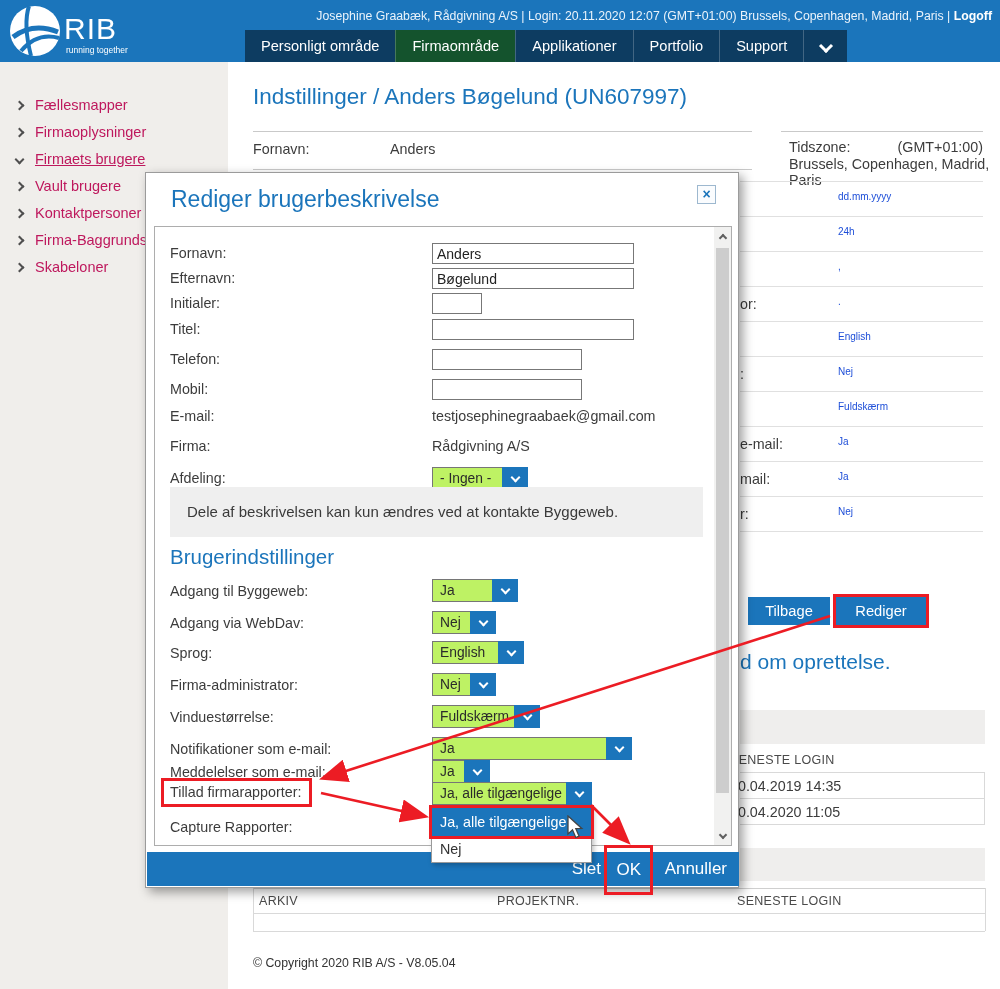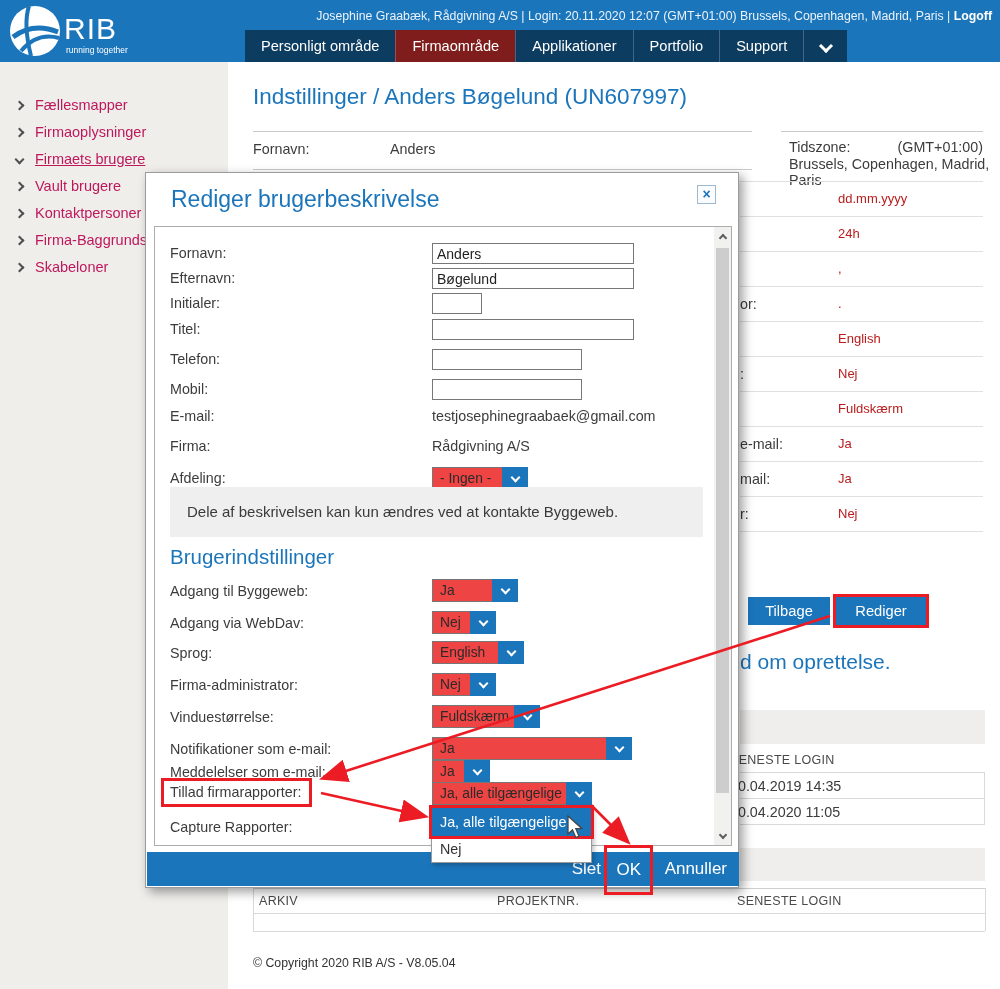--- a/index.html
+++ b/index.html
@@ -9,21 +9,21 @@
 
   
   .header { position:absolute; top:0; left:0; width:1000px; height:62px; background:#1b75bb; z-index:2; }
   .brand-txt { position:absolute; left:64px; top:12px; color:#fff; font-size:30px; letter-spacing:1px; }
   .tagline { position:absolute; left:66px; top:45px; color:#fff; font-size:8.5px; }
   .user-info { position:absolute; right:8px; top:9px; color:#eaf3fb; font-size:12.3px; }
   .logoff { color:#fff; font-weight:bold; cursor:pointer; }
   .nav { position:absolute; left:245px; top:30px; height:32px; display:flex; }
   .tab { height:32px; line-height:32px; padding:0 16px; background:#0d3c61; color:#fff; font-size:14.6px; border-left:1px solid rgba(255,255,255,0.22); cursor:pointer; }
   .tab:first-child { border-left:none; }
-  .tab.active { background:#7f1d1d; }
+  .tab.active { background:#14532d; }
   .tab.chev-tab { width:44px; display:flex; align-items:center; justify-content:center; padding:0; }
 
   
   .chev { display:inline-block; width:7px; height:7px; border-right:2px solid #555; border-bottom:2px solid #555; transform:rotate(45deg); }
   .chev.right { transform:rotate(-45deg); }
   .chev.up { transform:rotate(225deg); }
   .chev.white { border-color:#fff; }
   .chev.big { width:10px; height:10px; border-width:3px; }
 
   
@@ -33,37 +33,37 @@
   .side-item.open .lab { text-decoration:underline; }
   .side-items { padding-top:30px; }
 
   
   .pg-title { position:absolute; left:253px; top:84px; font-size:22.5px; color:#1b75bb; z-index:1; }
   .hline { position:absolute; height:1px; background:#c9c9c9; z-index:1; }
   .vline { position:absolute; width:1px; background:#d9d9d9; z-index:1; }
   .lbl { font-size:14.3px; color:#3c3c3c; }
   .rrow { position:relative; height:35px; border-bottom:1px solid #e0e0e0; }
   .rrow .frag { position:absolute; left:0; top:9px; font-size:14.3px; color:#3c3c3c; }
-  .rrow .rval { position:absolute; left:98px; top:9px; font-size:13px; color:#b91c1c; }
+  .rrow .rval { position:absolute; left:98px; top:9px; font-size:10px; color:#1d4ed8; }
   .btn { position:absolute; background:#1b75bb; color:#fff; font-size:14.7px; text-align:center; cursor:pointer; z-index:1; }
   .red-ring { box-shadow:0 0 0 3px #ec1c24; }
   .thead { font-size:12.5px; color:#4a4a4a; letter-spacing:0.3px; }
 
   
   .modal { position:absolute; left:145px; top:172px; width:594px; height:716px; background:#fff; border:1px solid #9b9b9b; box-shadow:4px 4px 10px rgba(0,0,0,0.38); z-index:10; }
   .m-title { position:absolute; left:25px; top:13px; font-size:23px; color:#1b75bb; }
   .m-close { position:absolute; right:22px; top:12px; width:19px; height:19px; border:1px solid #9db8cf; background:#fafcfe; color:#1b75bb; font-size:14px; font-weight:bold; text-align:center; line-height:17px; cursor:pointer; }
   .m-content { position:absolute; left:8px; top:53px; width:578px; height:620px; border:1px solid #adadad; background:#fff; overflow:visible; }
   .scrollbar { position:absolute; right:0; top:0; width:17px; height:618px; background:#f1f1f0; }
   .scroll-thumb { position:absolute; left:2px; top:21px; width:13px; height:545px; background:#cdcdcd; }
   .scroll-arrow { position:absolute; left:0; width:17px; height:17px; display:flex; align-items:center; justify-content:center; cursor:pointer; }
   .scroll-arrow .chev { width:6px; height:6px; border-color:#606060; }
   .fld-input { position:absolute; height:21px; border:1px solid #777; font-family:"Liberation Sans",sans-serif; font-size:14px; padding:0 4px; color:#222; }
   .txtval { position:absolute; font-size:14.3px; color:#3c3c3c; }
-  .sel { position:absolute; display:flex; height:23px; border:1px solid #767676; background:#ef4444; cursor:pointer; }
+  .sel { position:absolute; display:flex; height:23px; border:1px solid #767676; background:#bef264; cursor:pointer; }
   .sel-t { flex:1; font-size:13.8px; color:#2b2b2b; padding:3px 0 0 7px; white-space:nowrap; overflow:hidden; }
   .sel-b { width:26px; background:#1b75bb; display:flex; align-items:center; justify-content:center; margin:-1px -1px -1px 0; }
   .sel-b .chev { width:7px; height:7px; border-width:2px; margin-top:-3px; }
   .notice { position:absolute; left:15px; top:260px; width:533px; height:50px; background:#efefef; font-size:15px; color:#3a3a3a; line-height:50px; padding-left:17px; }
   .m-section { position:absolute; left:15px; top:318px; font-size:20.5px; color:#1b75bb; }
   .red-label { position:absolute; left:6px; top:551px; border:3px solid #ec1c24; padding:3px 8px 4px 6px; font-size:14.3px; color:#3c3c3c; background:transparent; }
   .m-footer { position:absolute; left:1px; top:679px; width:592px; height:34px; background:#1b75bb; z-index:5; }
   .f-link { position:absolute; top:0; height:34px; line-height:34px; color:#fff; font-size:17px; cursor:pointer; }
   .ok-box { position:absolute; right:86px; top:-7px; bottom:-9px; border:3px solid #ec1c24; display:flex; align-items:center; padding:0 9px; }
   .ok-box span { color:#fff; font-size:17px; cursor:pointer; }

